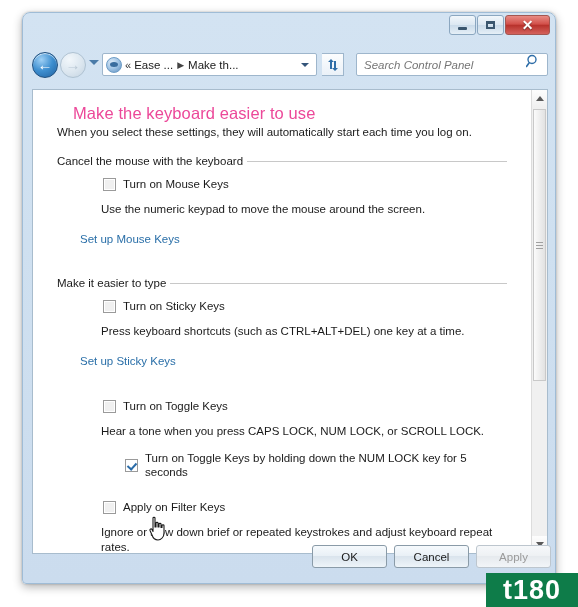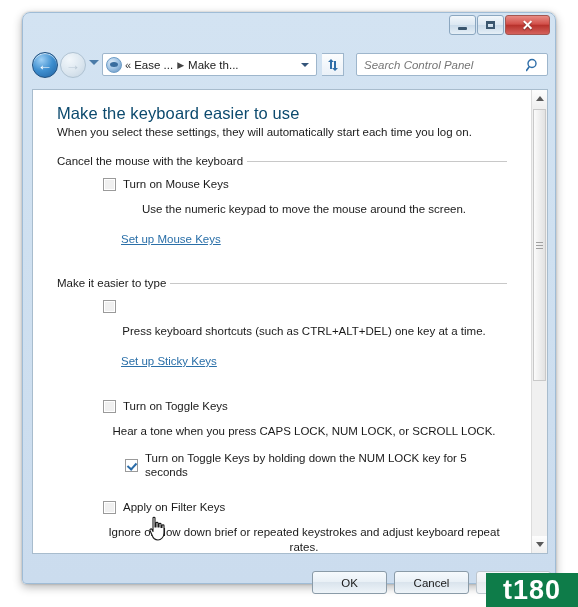--- a/index.html
+++ b/index.html
@@ -162,21 +162,21 @@
     box-sizing: border-box;
   }
   #refreshbtn svg { display: block; }
 
   #searchbox {
     position: absolute; left: 333px; top: 6px;
     width: 192px; height: 23px;
     background: #ffffff;
     border: 1px solid #9eb6cc;
     border-radius: 2px;
-    display: flex; align-items: center;
+    display: flex; 
     box-sizing: border-box;
   }
   #search-input {
     border: none; outline: none;
     background: transparent;
     font-family: "Liberation Sans", sans-serif;
     font-size: 11.5px;
     font-style: italic;
     color: #7a7a7a;
     margin-left: 7px;
@@ -200,22 +200,22 @@
     left: 0; top: 0;
     width: 484px; height: 100%;
     padding: 14px 0 0 0;
     box-sizing: border-box;
   }
   .inner { padding-left: 24px; padding-right: 10px; }
 
   h1#page-title {
     font-size: 16.5px;
     font-weight: normal;
-    color: #0c4a6e;
-    margin: 0 0 3px 0;
+    color: #ec4899;
+    margin: 0 0 3px 16px;
     letter-spacing: 0.1px;
   }
   #page-subtitle {
     font-size: 11.5px;
     color: #1a1a1a;
     margin: 0 0 17px 0;
   }
 
   .group { margin-bottom: 14px; }
   .group-header {
@@ -266,30 +266,28 @@
   }
   .opt-label {
     font-size: 11.5px; color: #1a1a1a;
     line-height: 14px;
   }
   .desc {
     font-size: 11.5px; color: #1a1a1a;
     margin-left: 44px;
     margin-bottom: 12px;
     line-height: 15px;
-    text-align: center;
   }
   .link {
     font-size: 11.5px;
     color: #2a6fa8;
-    margin-left: 64px;
+    margin-left: 23px;
     margin-bottom: 16px;
     display: inline-block;
     cursor: pointer;
-    text-decoration: underline;
   }
   .link-wrap { margin-bottom: 16px; }
 
   
   #scrollbar {
     position: absolute;
     right: 0; top: 0;
     width: 16px; height: 100%;
     background: #f0f0f0;
     border-left: 1px solid #dcdcdc;
@@ -341,21 +339,20 @@
     width: 75px; height: 23px;
     border: 1px solid #8a9ba8;
     border-radius: 3px;
     background: linear-gradient(to bottom, #f6fafd 0%, #e9f0f6 47%, #dae4ed 50%, #eef4f9 100%);
     font-family: "Liberation Sans", sans-serif;
     font-size: 11.5px;
     color: #1a1a1a;
     display: flex; align-items: center; justify-content: center;
     box-sizing: border-box;
     cursor: default;
-    margin-top: 26px;
   }
   #btn-ok { left: 289px; }
   #btn-cancel { left: 371px; }
   #btn-apply {
     left: 453px;
     color: #9a9a9a;
     border-color: #bdc6ce;
     background: linear-gradient(to bottom, #f6f8fa 0%, #eef1f4 47%, #e6eaee 50%, #f2f5f8 100%);
   }
 
@@ -463,20 +460,21 @@
         </div>
 
         <div class="group">
           <div class="group-header">
             <span class="gh-label">Make it easier to type</span>
             <span class="gh-rule"></span>
           </div>
 
           <div class="opt-row">
             <span class="checkbox"></span>
+            <span class="opt-label">Turn on Sticky Keys</span>
           </div>
           <div class="desc">Press keyboard shortcuts (such as CTRL+ALT+DEL) one key at a time.</div>
           <div class="link-wrap">
             <span class="link">Set up Sticky Keys</span>
           </div>
 
           <div class="opt-row">
             <span class="checkbox"></span>
             <span class="opt-label">Turn on Toggle Keys</span>
           </div>

